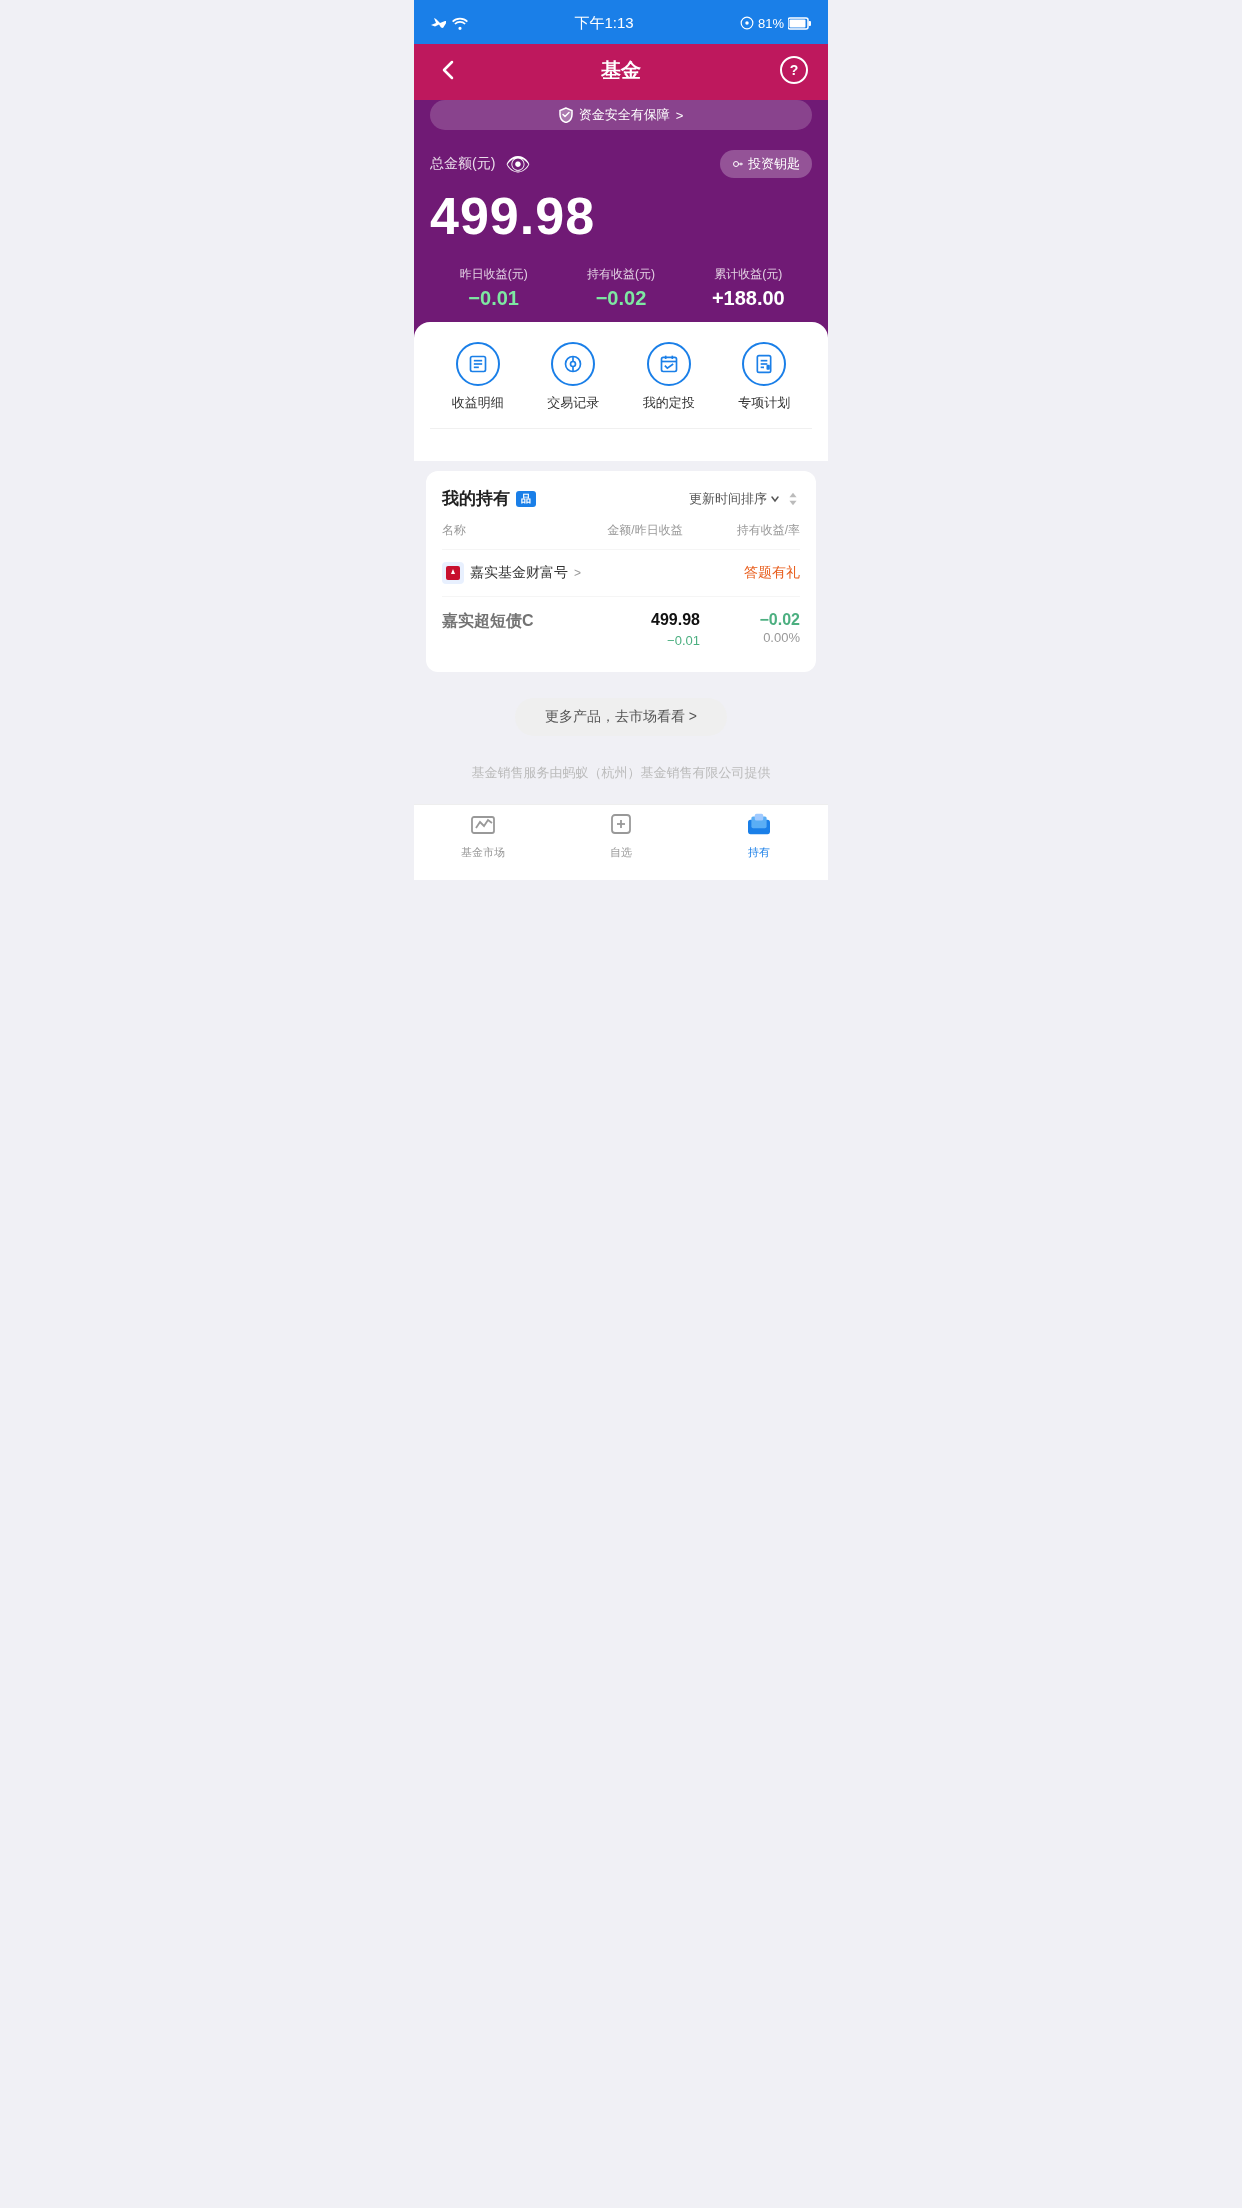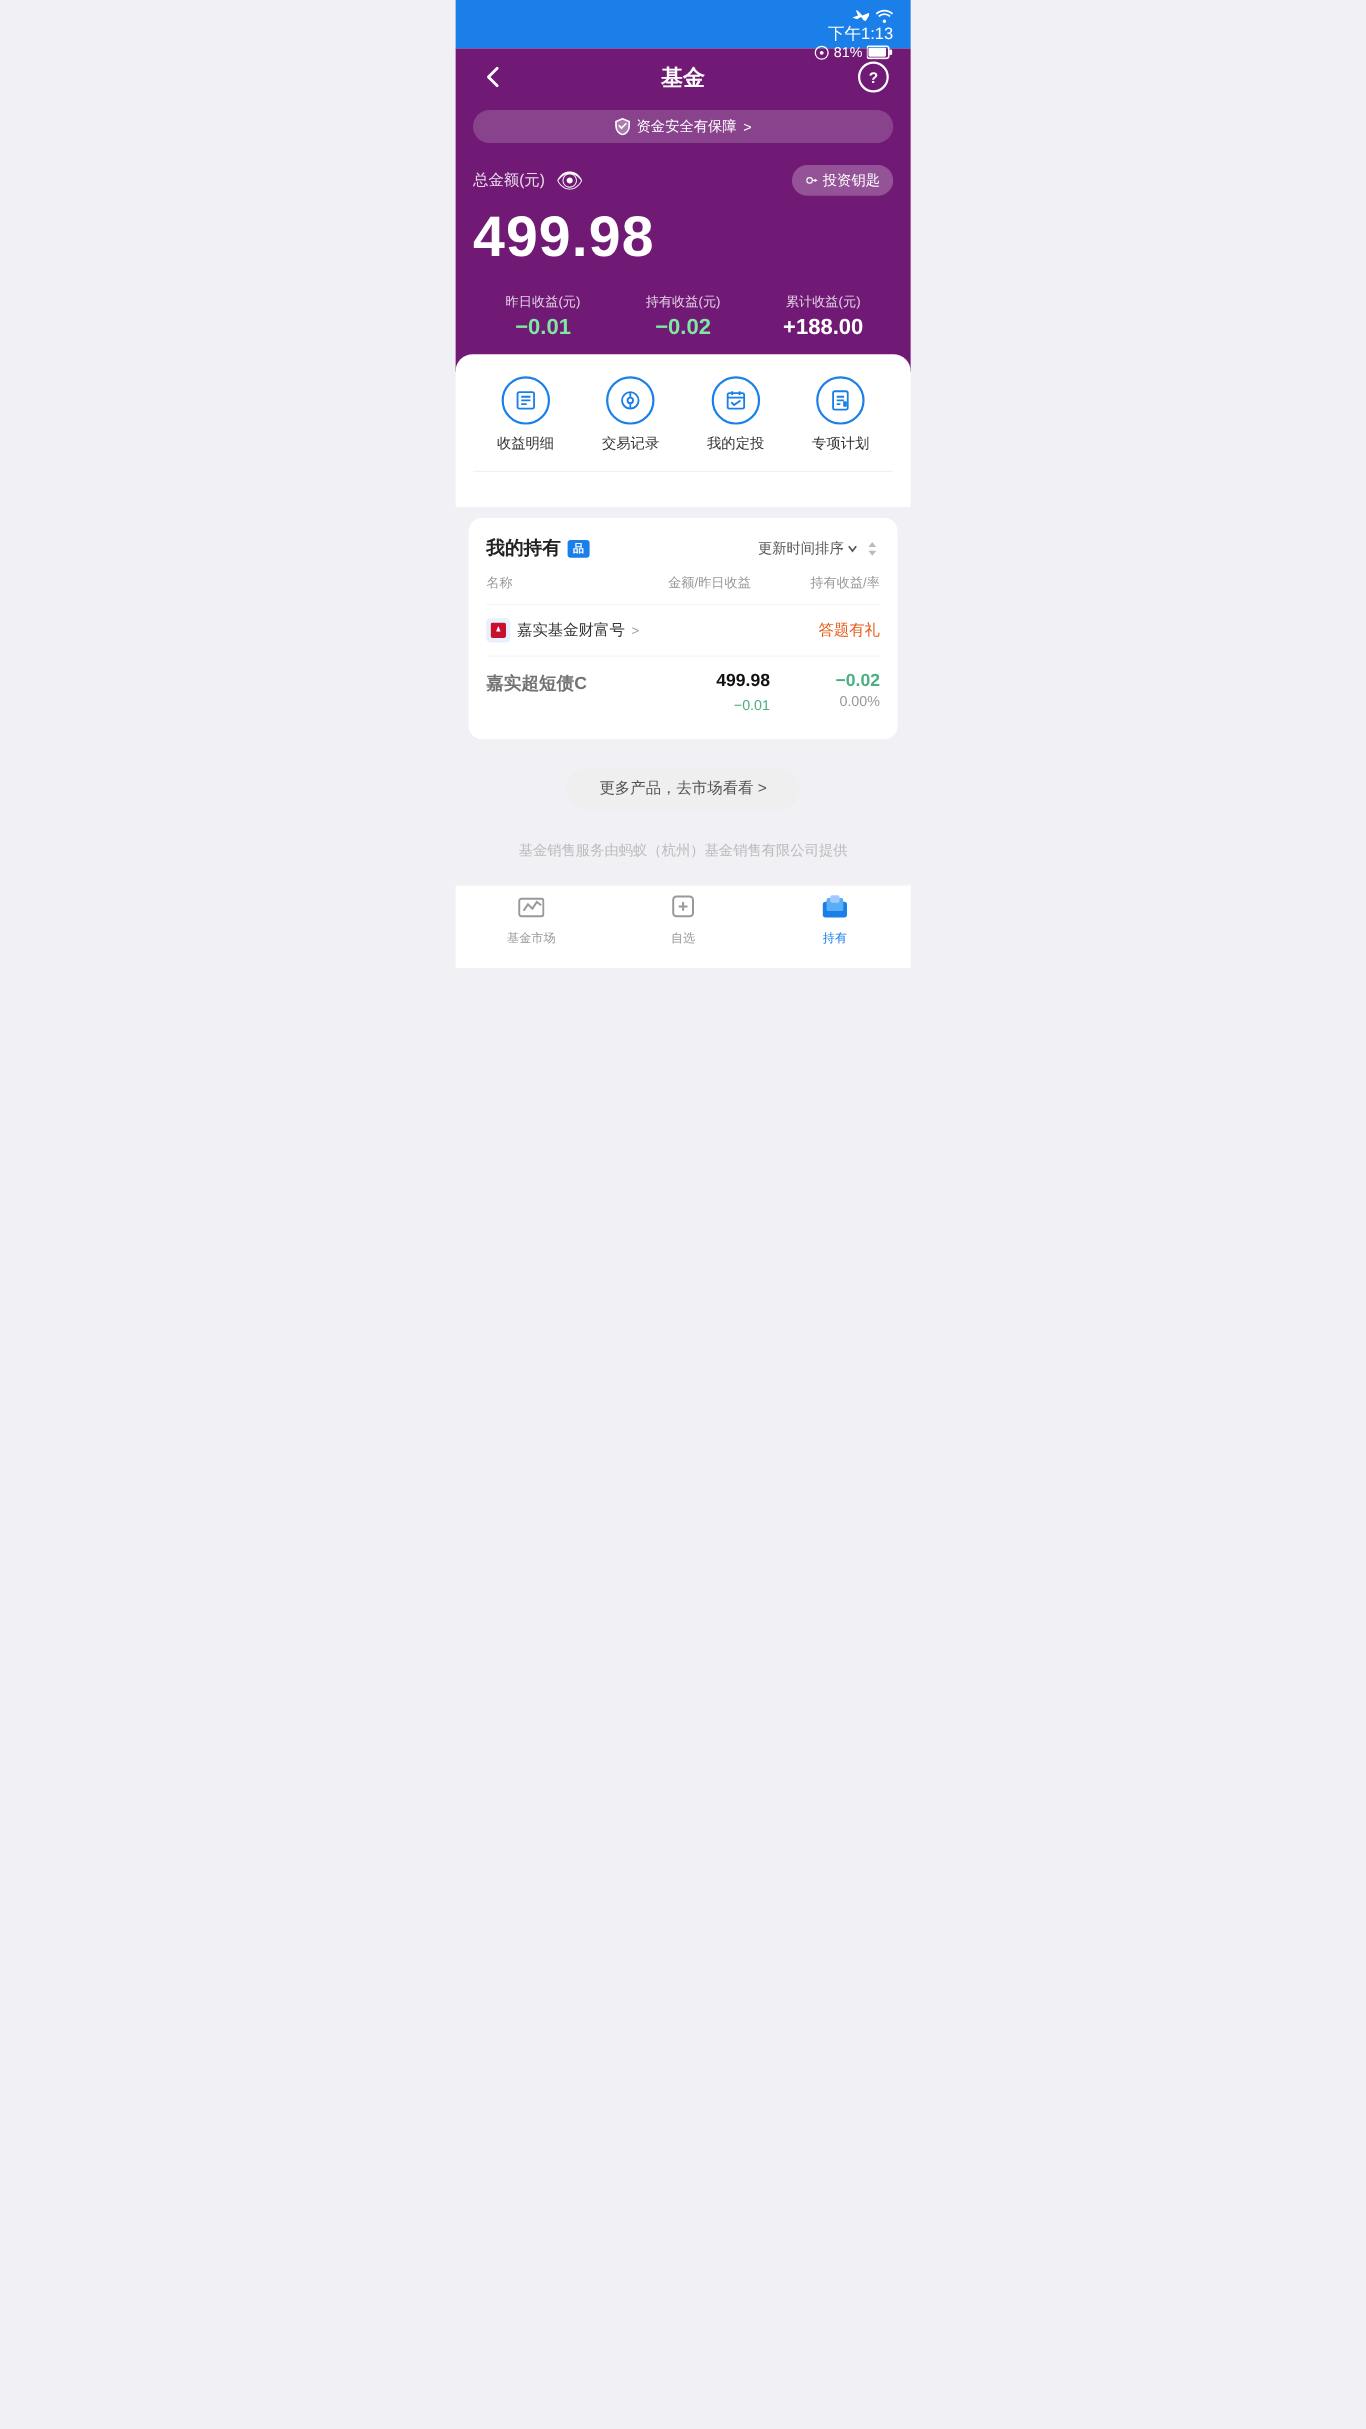--- a/index.html
+++ b/index.html
@@ -12,32 +12,31 @@
       min-height: 736px;
       position: relative;
       overflow-x: hidden;
     }
 
     
     .status-bar {
       background: #1a7fe8;
       display: flex;
       justify-content: space-between;
-      align-items: flex-end;
+      align-items: center;
       padding: 8px 16px 6px;
       height: 44px;
-      flex-direction: column;
     }
     .status-left { display: flex; align-items: center; gap: 6px; }
     .status-center { font-size: 15px; font-weight: 500; color: white; }
     .status-right { display: flex; align-items: center; gap: 4px; font-size: 13px; color: white; }
 
     
     .header {
-      background: #701a75;
+      background: #be185d;
       display: flex;
       align-items: center;
       justify-content: space-between;
       padding: 8px 16px 12px;
     }
     .header-title {
       font-size: 20px;
       font-weight: 600;
       color: white;
       position: absolute;

